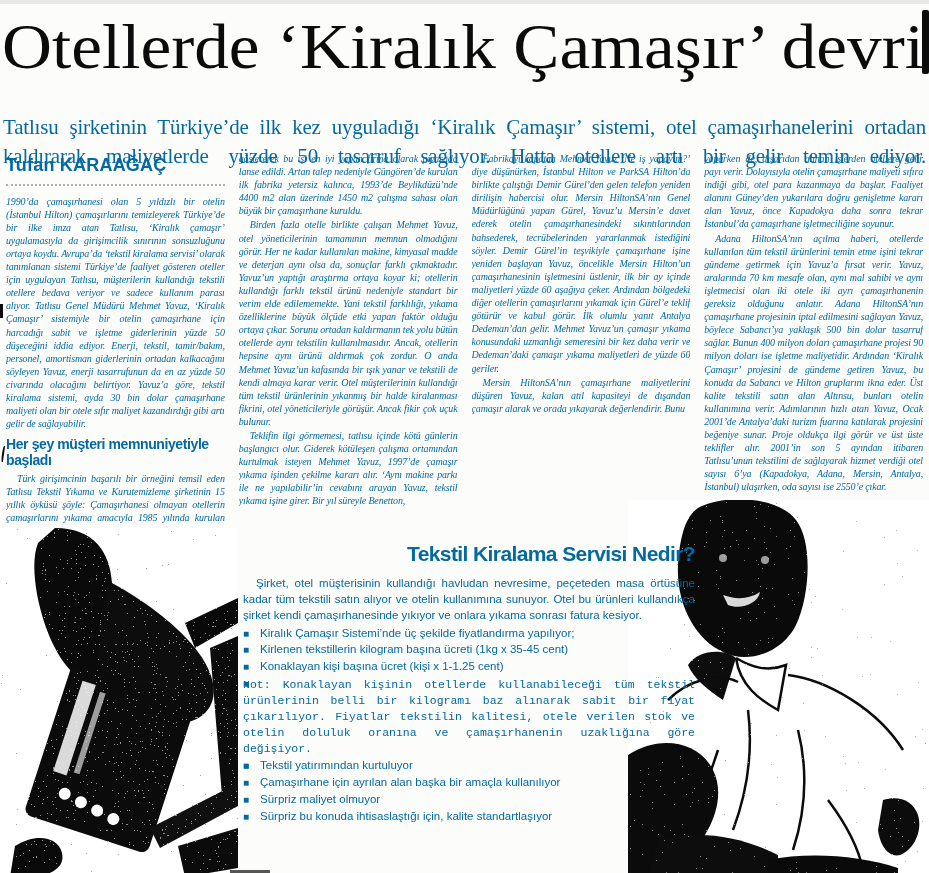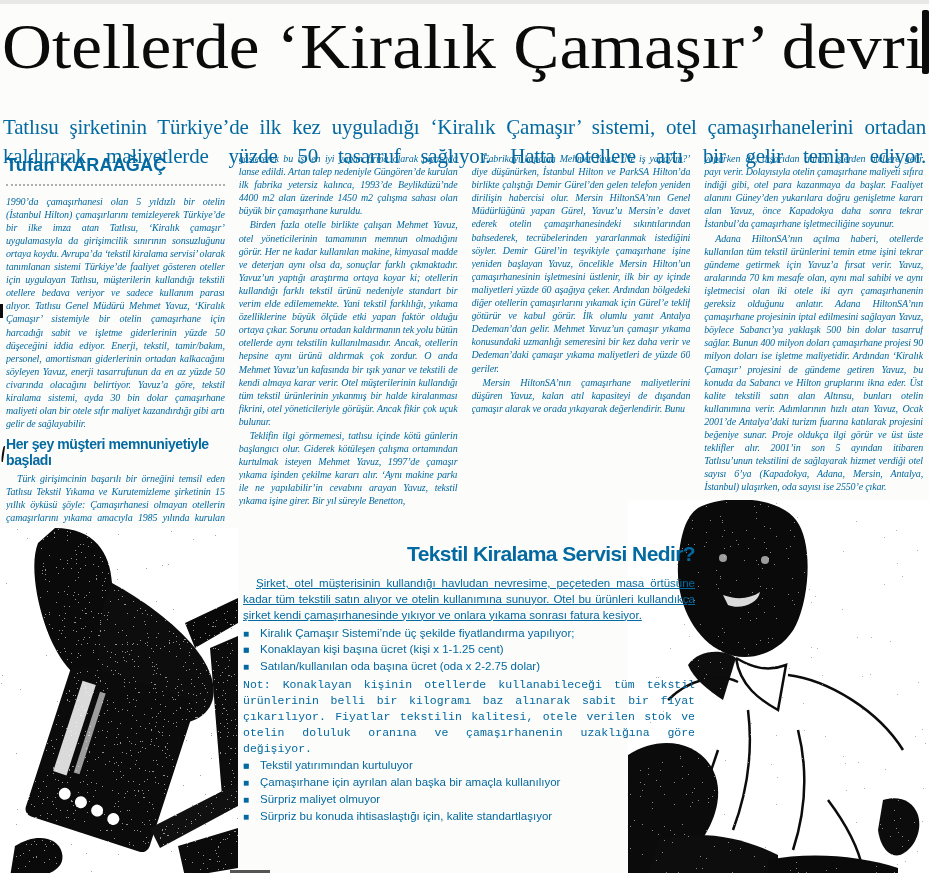--- a/index.html
+++ b/index.html
@@ -38,21 +38,21 @@
     position:absolute;left:243px;top:536px;width:452px;height:337px;overflow:hidden;
     font-family:"Liberation Sans",sans-serif;font-size:11.5px;line-height:1.38;
   }
   .infobox h2{
     font-size:21px;margin:0 0 7px 0;letter-spacing:-0.6px;font-weight:bold;
     font-family:"Liberation Sans",sans-serif;
     text-align:right;
   }
   .infobox h2.second{margin-top:12px;}
   .infobox p{margin:0 0 2px 0;text-align:justify;}
-  .infobox p.intro{text-indent:13px;width:452px;text-decoration:underline;}
+  .infobox p.intro{text-indent:13px;width:452px;}
   .infobox p.note{width:452px;font-family:Liberation Mono, monospace;}
   .blist{list-style:none;margin:2px 0 2px 0;padding:0;width:440px;}
   .blist li{position:relative;padding-left:17px;margin:0 0 1px 0;}
   .blist li .sq{position:absolute;left:0;top:0;font-size:10px;line-height:1.6;}
   
   .photo{position:absolute;overflow:hidden;}
   .photo-left{left:0;top:524px;width:238px;height:349px;}
   .photo-right{left:628px;top:496px;width:301px;height:377px;}
   .photo svg{display:block;}
   
@@ -189,23 +189,23 @@
       <rect width="301" height="377" filter="url(#speckC)"></rect>
       <rect width="301" height="377" filter="url(#speckD)"></rect>
     </svg>
   </div>
 
   <div class="infobox">
     <h2>Tekstil Kiralama Servisi Nedir?</h2>
     <p class="intro">Şirket, otel müşterisinin kullandığı havludan nevresime, peçeteden masa örtüsüne kadar tüm tekstili satın alıyor ve otelin kullanımına sunuyor. Otel bu ürünleri kullandıkça şirket kendi çamaşırhanesinde yıkıyor ve onlara yıkama sonrası fatura kesiyor.</p>
     <ul class="blist">
       <li><span class="sq">■</span><span>Kiralık Çamaşır Sistemi’nde üç şekilde fiyatlandırma yapılıyor;</span></li>
+      <li><span class="sq">■</span><span>Kirlenen tekstillerin kilogram başına ücreti (1kg x 35-45 cent)</span></li>
+      <li><span class="sq">■</span><span>Konaklayan kişi başına ücret (kişi x 1-1.25 cent)</span></li>
       <li><span class="sq">■</span></li>
-      <li><span class="sq">■</span><span>Konaklayan kişi başına ücret (kişi x 1-1.25 cent)</span></li>
-      <li><span class="sq">■</span><span>Satılan/kullanılan oda başına ücret (oda x 2-2.75 dolar)</span></li>
     </ul>
     <p class="note">Not: Konaklayan kişinin otellerde kullanabileceği tüm tekstil ürünlerinin belli bir kilogramı baz alınarak sabit bir fiyat çıkarılıyor. Fiyatlar tekstilin kalitesi, otele verilen stok ve otelin doluluk oranına ve çamaşırhanenin uzaklığına göre değişiyor.</p>
     <ul class="blist">
       <li><span class="sq">■</span></li>
       <li><span class="sq">■</span><span>Tekstil yatırımından kurtuluyor</span></li>
       <li><span class="sq">■</span><span>Çamaşırhane için ayrılan alan başka bir amaçla kullanılıyor</span></li>
       <li><span class="sq">■</span><span>Sürpriz maliyet olmuyor</span></li>
       <li><span class="sq">■</span><span>Sürpriz bu konuda ihtisaslaştığı için, kalite standartlaşıyor</span></li>
     </ul>
 

